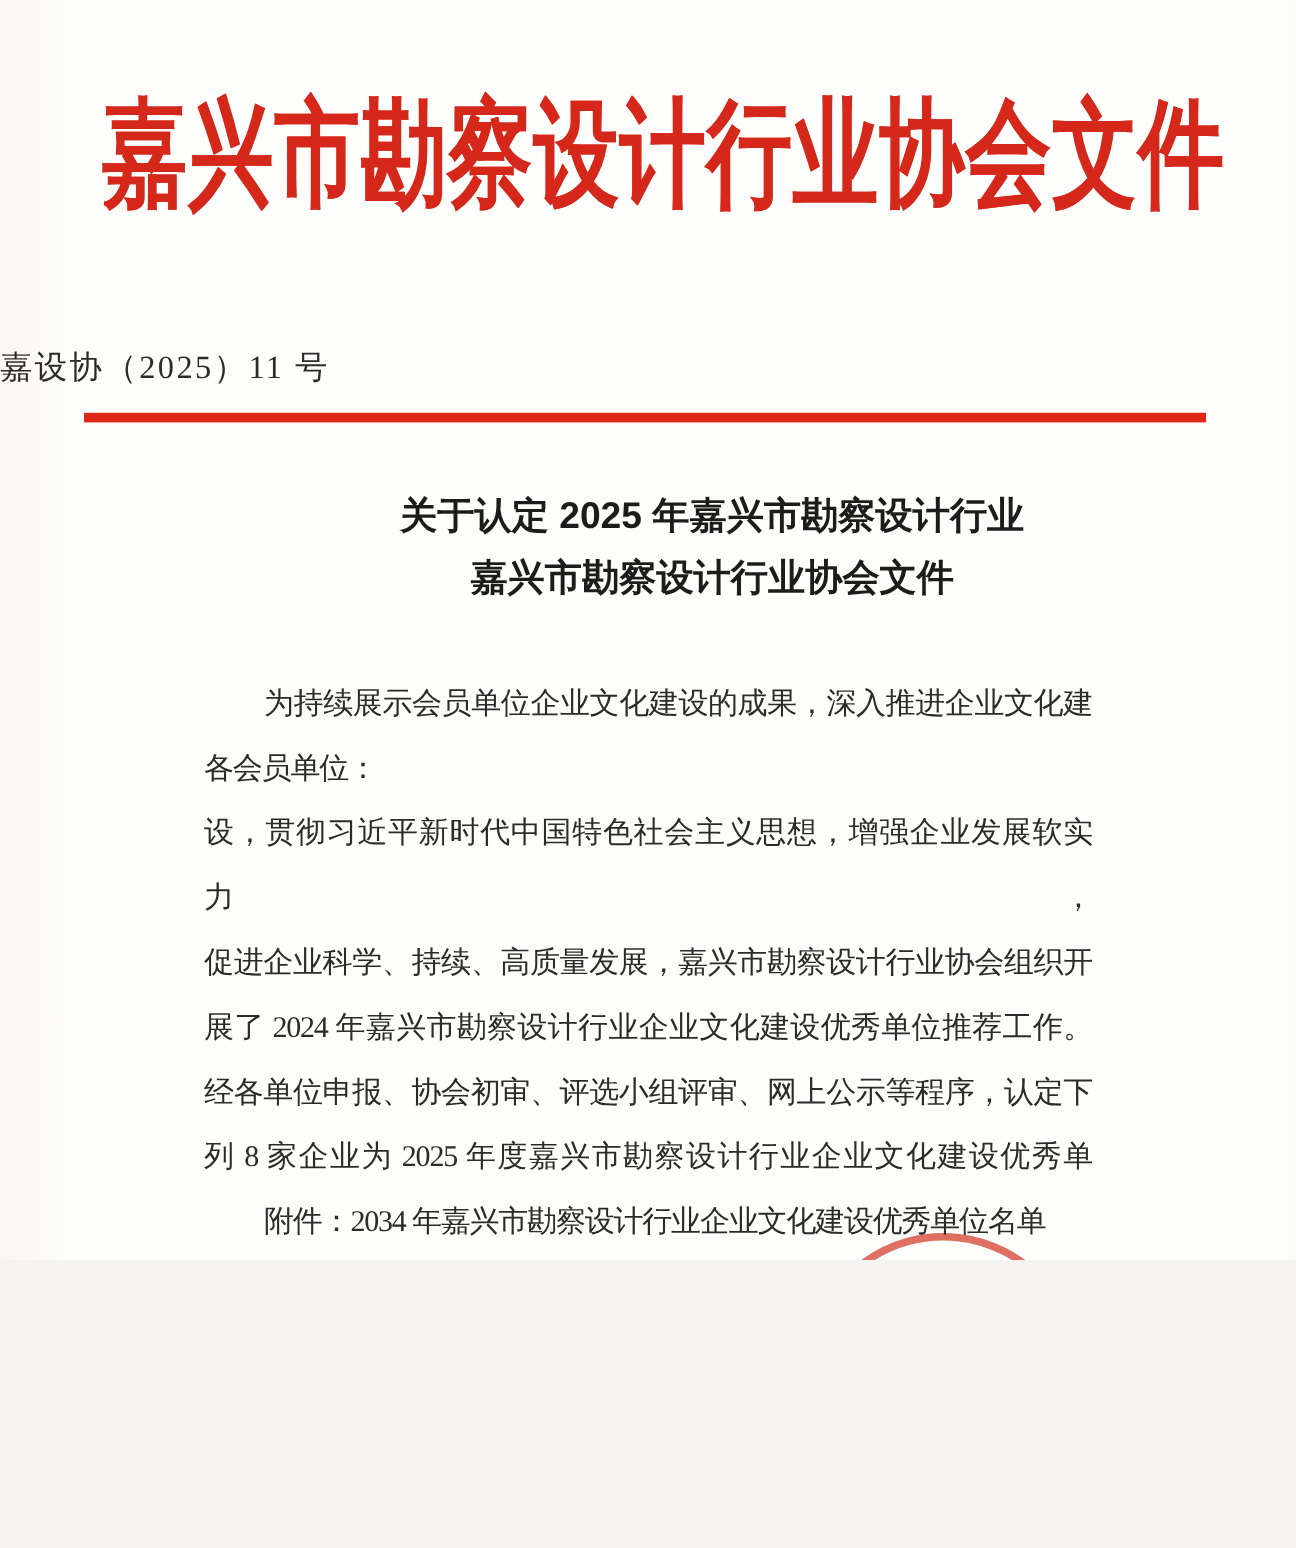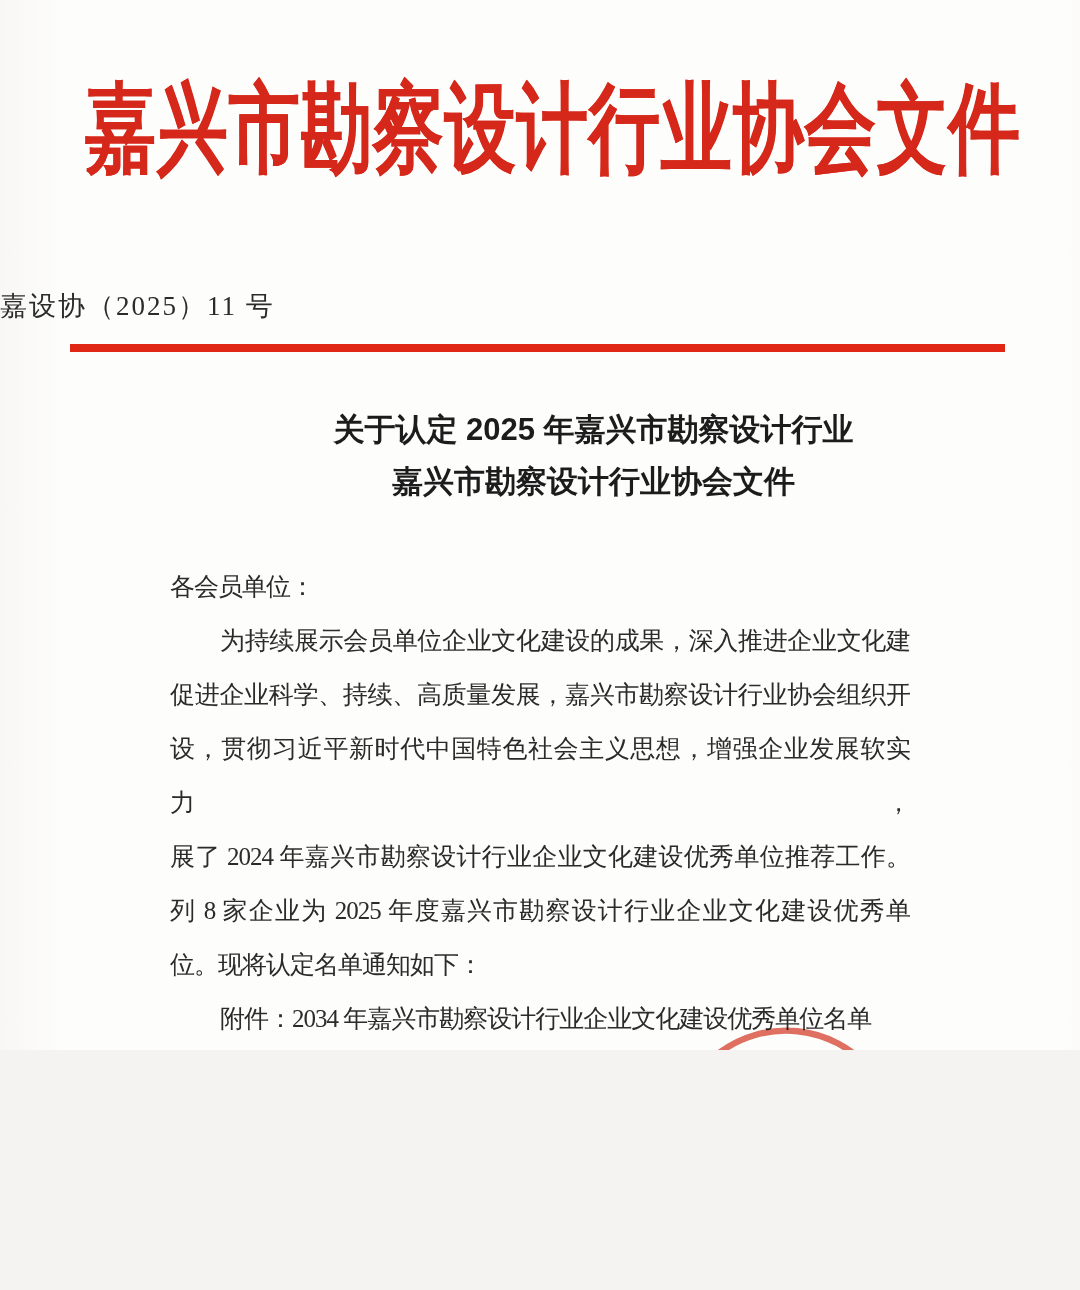--- a/index.html
+++ b/index.html
@@ -137,27 +137,27 @@
   <div class="doc-number">嘉设协（2025）11 号</div>
 
   <div class="red-line"></div>
 
   <div class="notice-title">
     <div>关于认定 2025 年嘉兴市勘察设计行业</div>
     <div>嘉兴市勘察设计行业协会文件</div>
   </div>
 
   <div class="body-text">
+    <div class="line fill indent">为持续展示会员单位企业文化建设的成果，深入推进企业文化建</div>
     <div class="line">各会员单位：</div>
-    <div class="line fill indent">为持续展示会员单位企业文化建设的成果，深入推进企业文化建</div>
+    <div class="line fill">设，贯彻习近平新时代中国特色社会主义思想，增强企业发展软实力，</div>
     <div class="line fill">促进企业科学、持续、高质量发展，嘉兴市勘察设计行业协会组织开</div>
-    <div class="line fill">设，贯彻习近平新时代中国特色社会主义思想，增强企业发展软实力，</div>
     <div class="line fill">展了 2024 年嘉兴市勘察设计行业企业文化建设优秀单位推荐工作。</div>
+    <div class="line fill">经各单位申报、协会初审、评选小组评审、网上公示等程序，认定下</div>
     <div class="line fill">列 8 家企业为 2025 年度嘉兴市勘察设计行业企业文化建设优秀单</div>
-    <div class="line">位。现将认定名单通知如下：</div>
     <div class="line indent">附件：2034 年嘉兴市勘察设计行业企业文化建设优秀单位名单</div>
   </div>
 
   <div class="signature">嘉兴市勘察设计行业协会</div>
 
   <div class="sign-date">2025 年 10 月 29 日</div>
 
   <svg class="seal" viewBox="0 0 230 230" xmlns="http://www.w3.org/2000/svg">
     <circle cx="115" cy="115" r="105" fill="none" stroke="#d9503f" stroke-width="6"></circle>
     <path d="M115,65 L127.3,103 L167.3,103 L135,126.5 L147.3,164.5 L115,141 L82.7,164.5 L95,126.5 L62.7,103 L102.7,103 Z" fill="none" stroke="#d9503f" stroke-width="5" transform="rotate(10 115 120)"></path>

